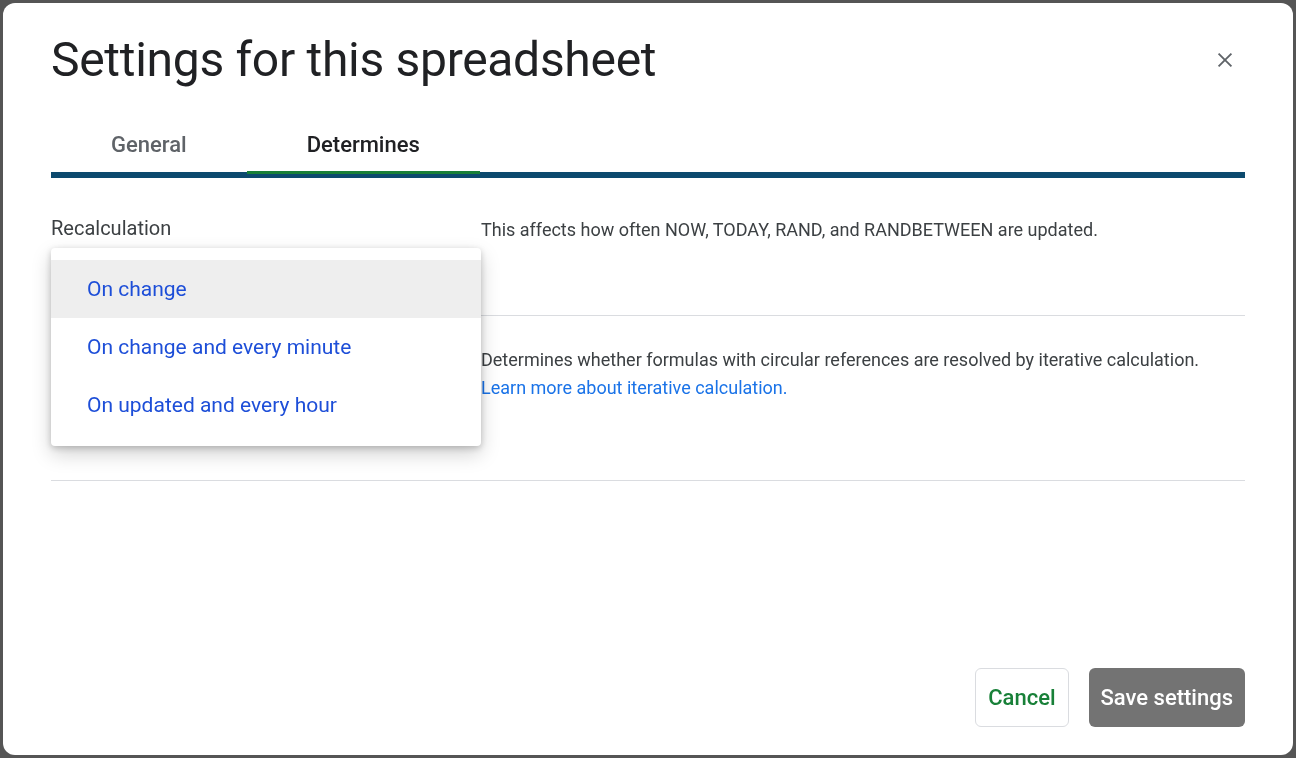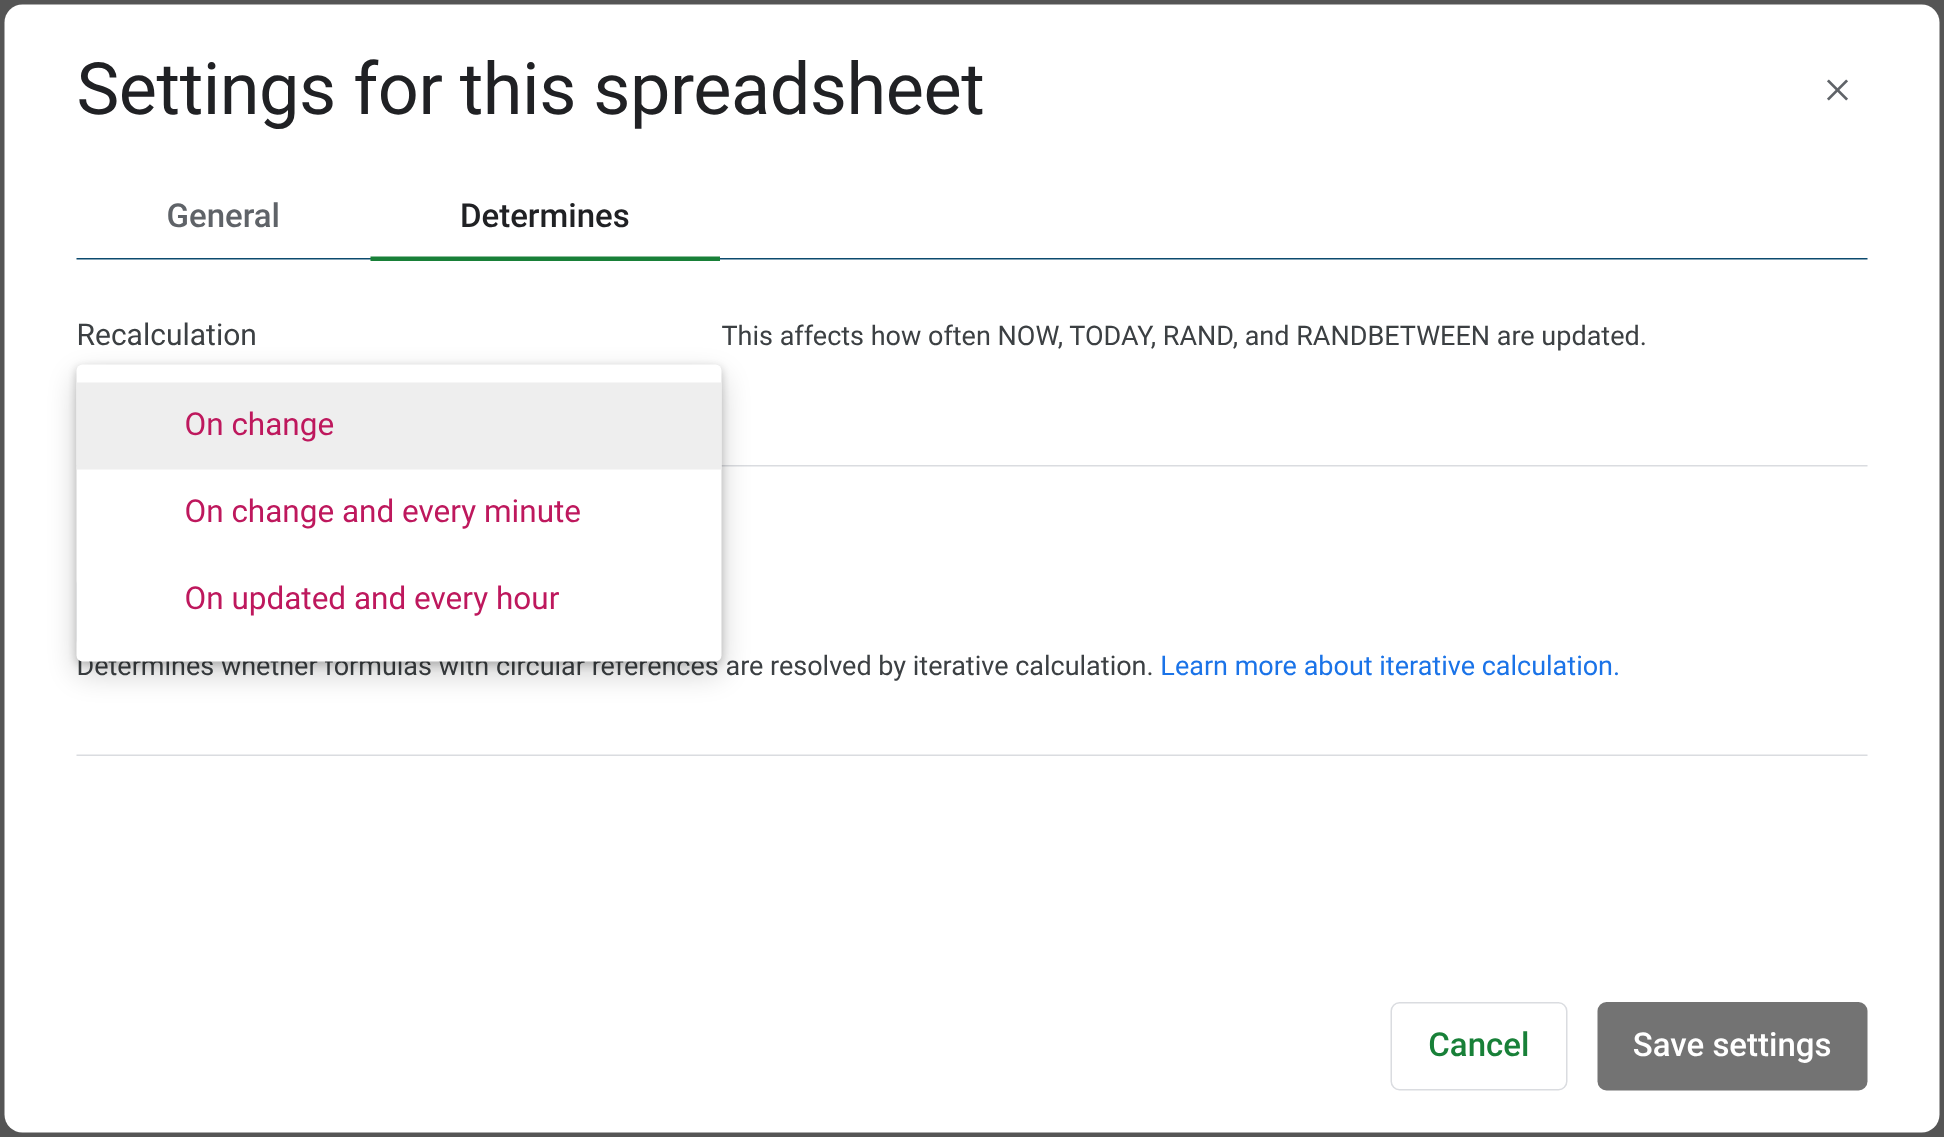--- a/index.html
+++ b/index.html
@@ -50,21 +50,21 @@
       cursor: pointer;
       border-radius: 50%;
       color: #5f6368;
     }
     .close-btn svg {
       width: 22px;
       height: 22px;
     }
     .tabs {
       display: flex;
-      border-bottom: 1px solid #0c4a6e;
+      border-bottom: 6px solid #0c4a6e;
       margin-bottom: 38px;
     }
     .tab {
       padding: 12px 60px 14px 60px;
       font-size: 22px;
       font-weight: 500;
       color: #5f6368;
       cursor: pointer;
       border-bottom: 3px solid transparent;
       margin-bottom: -2px;
@@ -79,21 +79,20 @@
     }
     .section {
       display: flex;
       padding: 0 0 44px 0;
       border-bottom: 1px solid #dadce0;
       margin-bottom: 30px;
       position: relative;
     }
     .section:last-of-type {
       margin-bottom: 0;
-      flex-direction: column;
     }
     .section-left {
       width: 430px;
       flex-shrink: 0;
     }
     .section-label {
       font-size: 20px;
       color: #3c4043;
       margin-bottom: 31px;
       display: block;
@@ -133,36 +132,36 @@
       top: 32px;
       left: 0;
       width: 430px;
       background: #fff;
       border-radius: 4px;
       box-shadow: 0 2px 6px rgba(0,0,0,0.2), 0 8px 20px rgba(0,0,0,0.18);
       padding: 12px 0;
       z-index: 100;
     }
     .dropdown-item {
-      padding: 17px 25px 17px 72px;
+      padding: 17px 25px 17px 36px;
       font-size: 21px;
-      color: #be185d;
+      color: #1d4ed8;
       cursor: pointer;
     }
     .dropdown-item.selected {
       background: #eeeeee;
     }
     .footer {
       display: flex;
       justify-content: flex-end;
       gap: 20px;
       margin-top: 80px;
     }
     .btn {
-      padding: 16px 24px;
+      padding: 16px 12px;
       font-size: 22px;
       font-weight: 500;
       border-radius: 6px;
       cursor: pointer;
       font-family: inherit;
     }
     .btn-cancel {
       background: #fff;
       color: #188038;
       border: 1px solid #dadce0;

